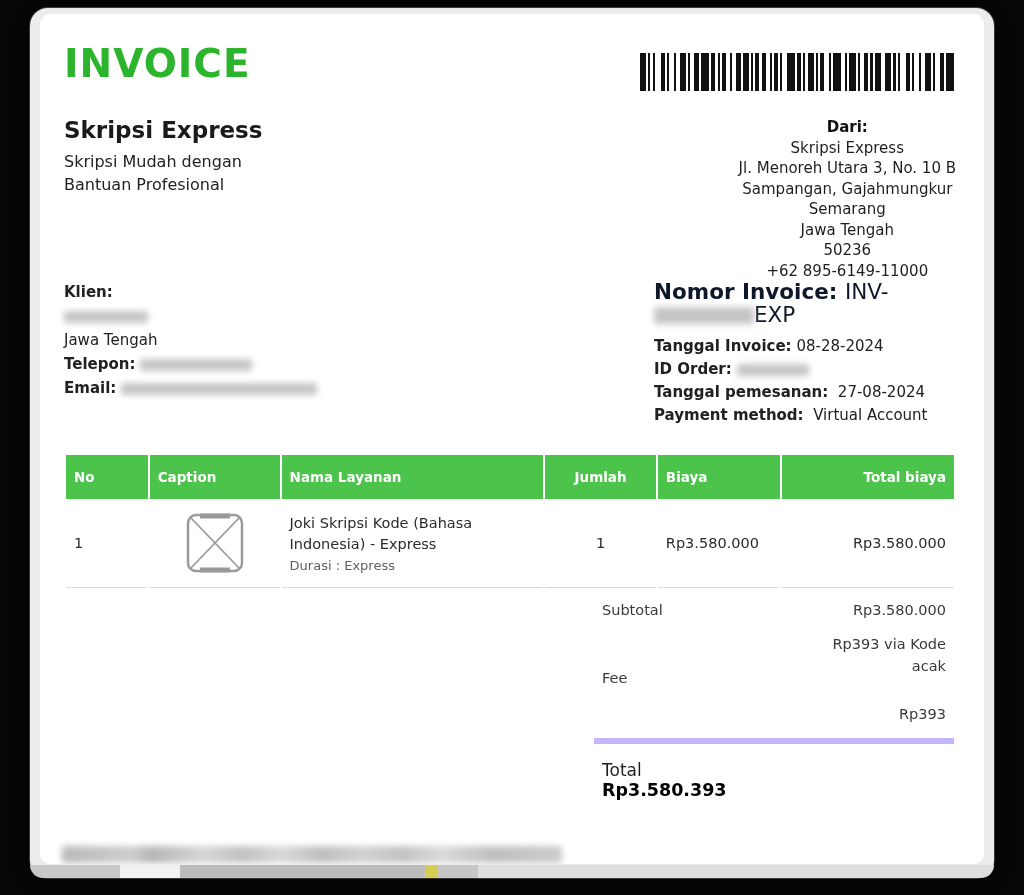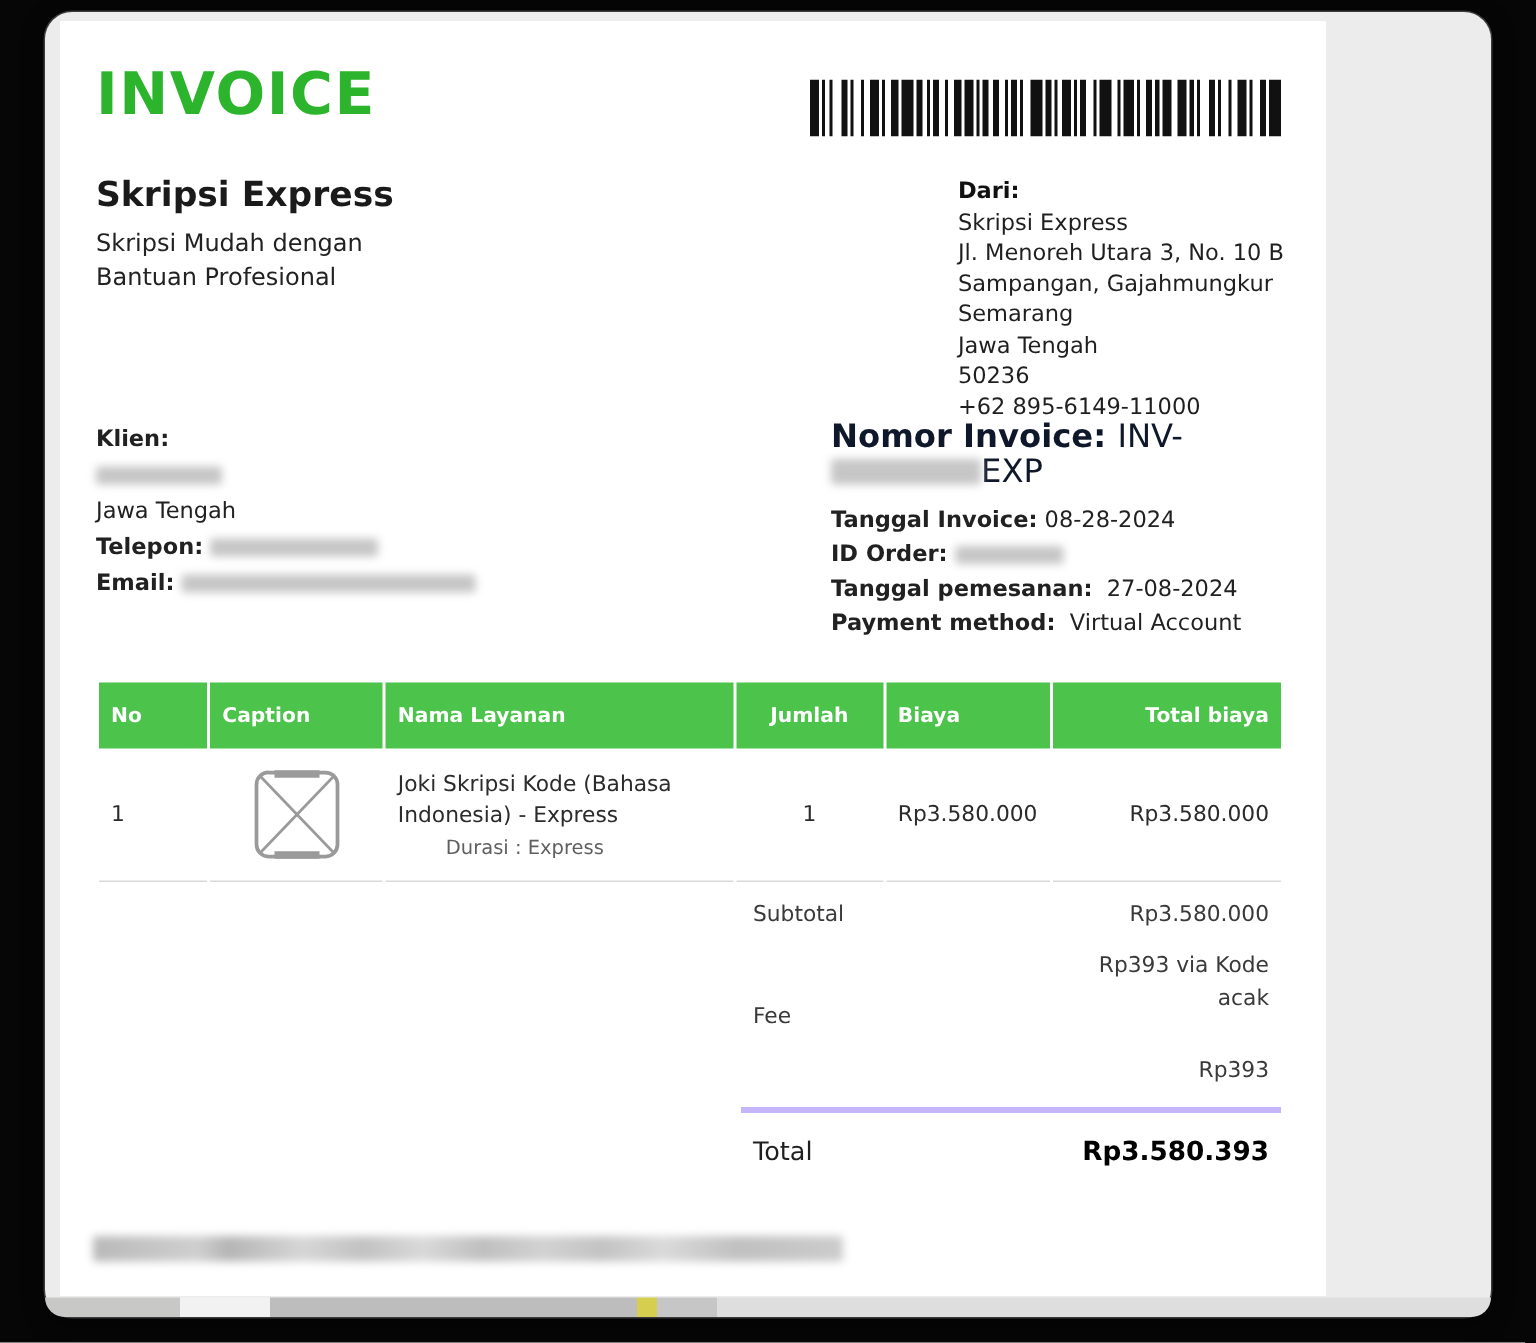--- a/index.html
+++ b/index.html
@@ -10,22 +10,22 @@
     color:#212121;
     position:relative;
     overflow:hidden;
   }
   .window {
     position:absolute; left:30px; top:8px; width:964px; height:870px;
     background:#ececec; border-radius:18px;
     box-shadow:0 0 0 1px #3a3a3a, 0 4px 14px rgba(0,0,0,.6);
   }
   .page {
-    position:absolute; left:10px; top:6px; width:844px; height:850px;
-    background:#ffffff; border-radius:0; overflow:hidden;
+    position:absolute; left:10px; top:6px; width:944px; height:850px;
+    background:#ffffff; border-radius:10px; overflow:hidden;
   }
   .bottom-strip {
     position:absolute; left:0; bottom:0; width:100%; height:13px;
     border-radius:0 0 18px 18px;
     background:linear-gradient(to right,
       #c8c8c6 0px,#c8c8c6 90px,
       #f2f2f2 90px,#f2f2f2 150px,
       #bdbdbd 150px,#bdbdbd 395px,
       #d6ce4e 395px,#d6ce4e 408px,
       #c6c6c6 408px,#c6c6c6 448px,
@@ -39,21 +39,21 @@
     color:#2cb52c; font-size:39px; font-weight:bold; letter-spacing:1px; line-height:1.05;
   }
   .barcode { width:316px; height:38px; margin-top:9px; display:flex; overflow:hidden; }
   .barcode i { display:block; height:100%; }
   .barcode i.b { background:#111; }
 
   
   .row2 { display:flex; justify-content:space-between; margin-top:26px; }
   .company h2 { font-size:23px; font-weight:bold; color:#1a1a1a; }
   .company .tagline { font-size:16px; margin-top:7px; max-width:250px; line-height:1.45; color:#222; }
-  .from { text-align:left; font-size:15px; line-height:20.5px; color:#1f1f1f; }
+  .from { text-align:center; font-size:15px; line-height:20.5px; color:#1f1f1f; }
   .from .lbl { font-weight:bold; font-size:15px; color:#111; }
 
   
   .row3 { display:flex; justify-content:space-between; }
   .client { font-size:15px; line-height:23px; }
   .client .lbl { font-weight:bold; }
   .client > div { margin-bottom:1px; }
   .inv-meta { width:302px; }
   .inv-meta h2 { font-size:21.5px; font-weight:bold; line-height:1.05; color:#0f172a; }
   .inv-meta h2 .plain { font-weight:normal; }
@@ -74,34 +74,34 @@
   }
   table.items th.center { text-align:center; }
   table.items th.right { text-align:right; }
   table.items td {
     border-bottom:1px solid #d9d9d9; padding:14px 8px; font-size:14.5px;
     vertical-align:middle; color:#2b2b2b;
   }
   td.num-cell { text-align:right; }
   td.qty-cell { text-align:center; }
   .svc-name { line-height:1.45; }
-  .svc-dur { font-size:13px; color:#5f5f5f; margin-top:3px;margin-left:32px; }
+  .svc-dur { font-size:13px; color:#5f5f5f; margin-top:3px; }
   .img-ph { width:58px; height:60px; margin:0 auto; display:block; }
 
   
   .summary { width:360px; margin-left:auto; margin-right:2px; font-size:14.5px; color:#3a3a3a; }
   .sumrow { display:flex; justify-content:space-between; padding:14px 8px 10px 8px; }
   .sumrow .val { text-align:right; }
   .feerow { display:flex; justify-content:space-between; align-items:center; padding:6px 8px 16px 8px; }
   .feerow .feevals { text-align:right; }
   .fee-note { display:block; width:120px; margin-left:auto; line-height:1.5; }
   .fee-amt { display:block; margin-top:28px; }
   .totalrow {
-    display:flex; justify-content:space-between; border-top:4px solid #c4b5fd;
-    padding:16px 8px 0 8px; font-size:17px; color:#1f1f1f;
+    display:flex; justify-content:space-between; border-top:6px solid #c4b5fd;
+    padding:16px 8px 0 8px; font-size:17px; color:#1f1f1f;flex-direction:column;
   }
   .totalrow .val { font-weight:bold; color:#000; font-size:17.5px; }
 
   
   .footer-redact {
     margin-top:46px; margin-left:-2px;
     width:500px; height:17px; border-radius:2px;
     filter:blur(3px);
     background:linear-gradient(to right,
       #b9b9b9 0%, #cfcfcf 14%, #b5b5b5 18%, #d6d6d6 28%,

